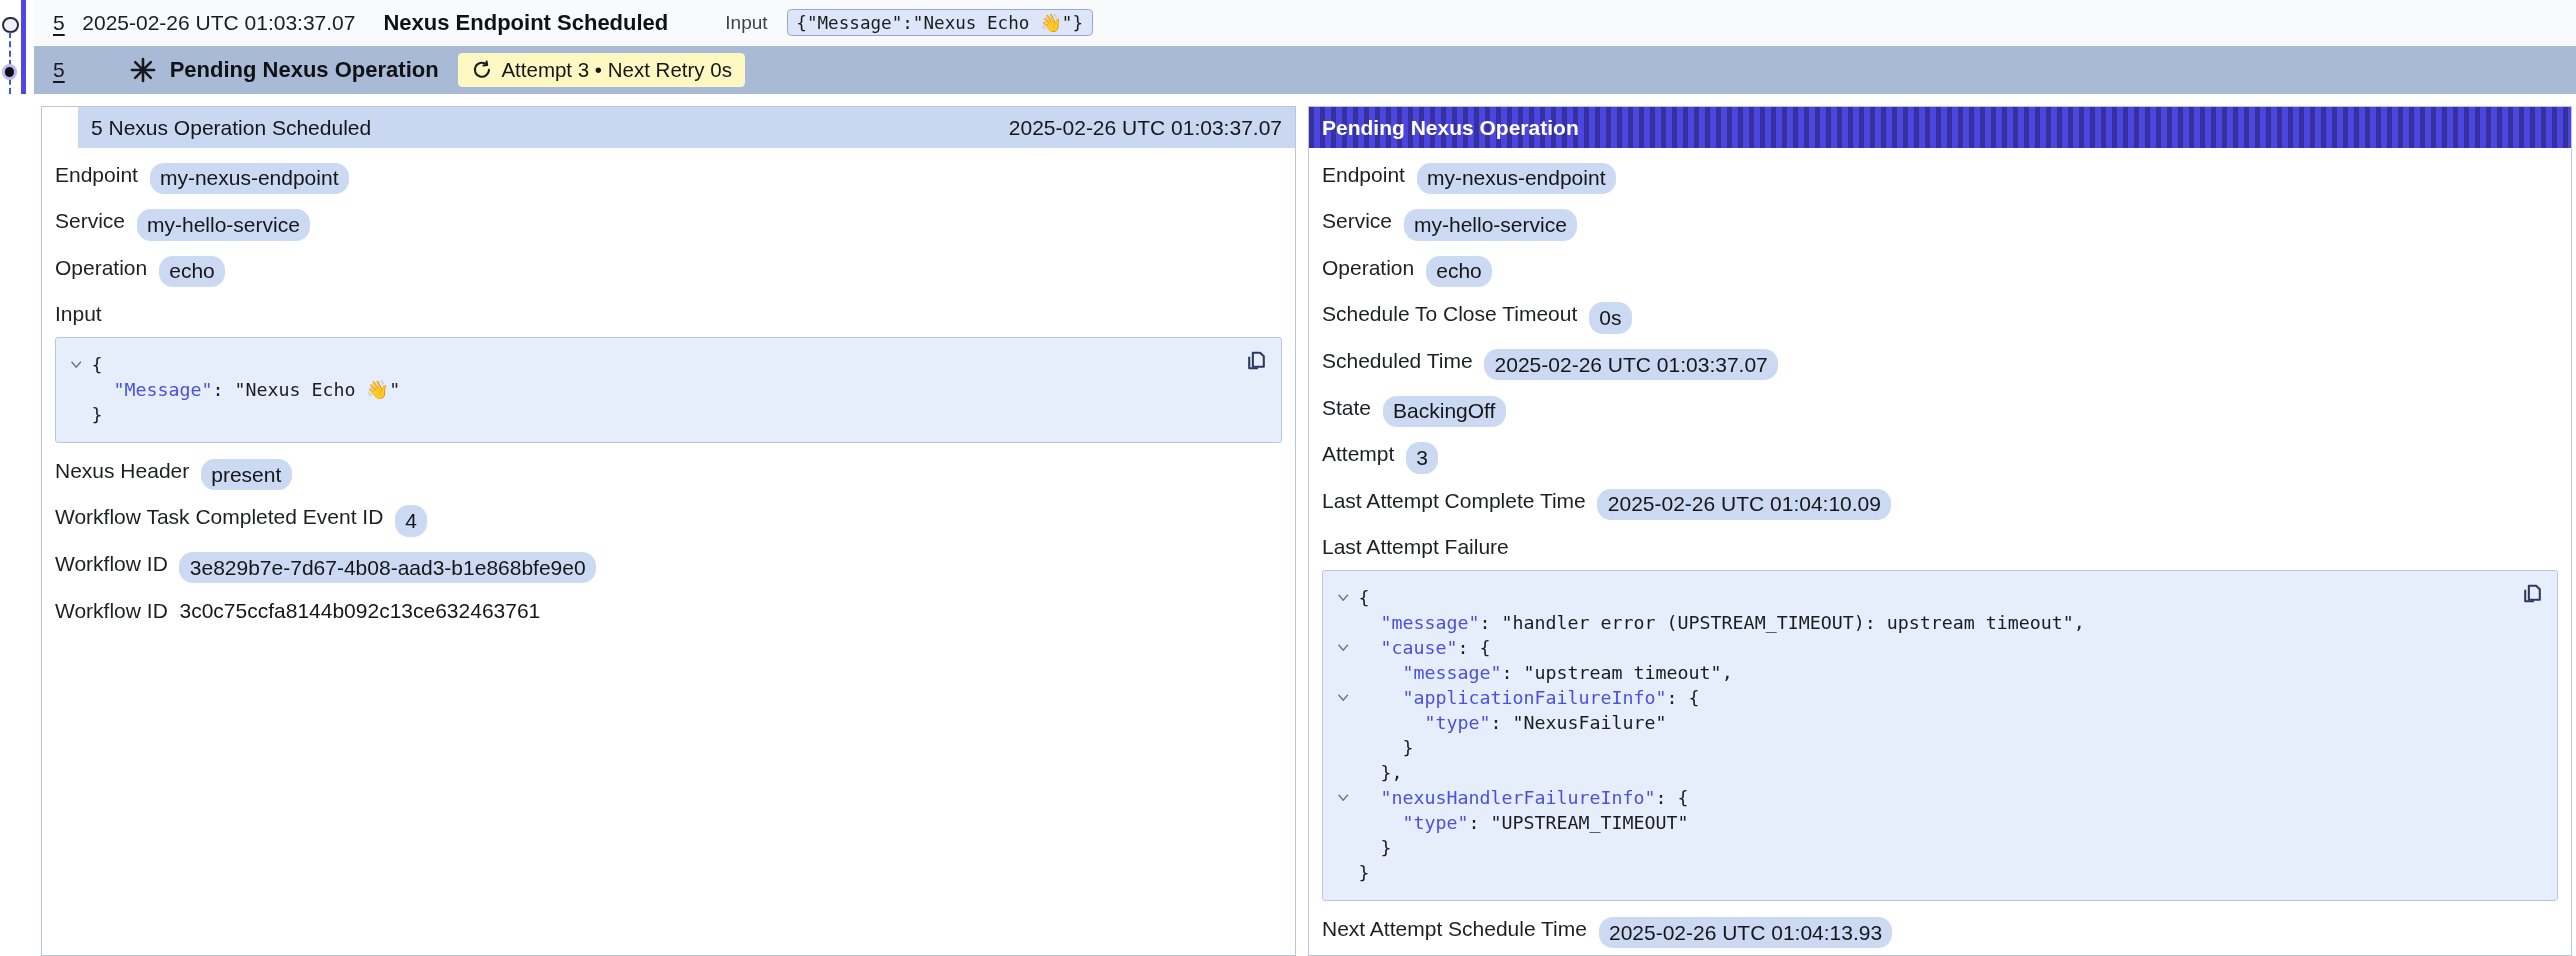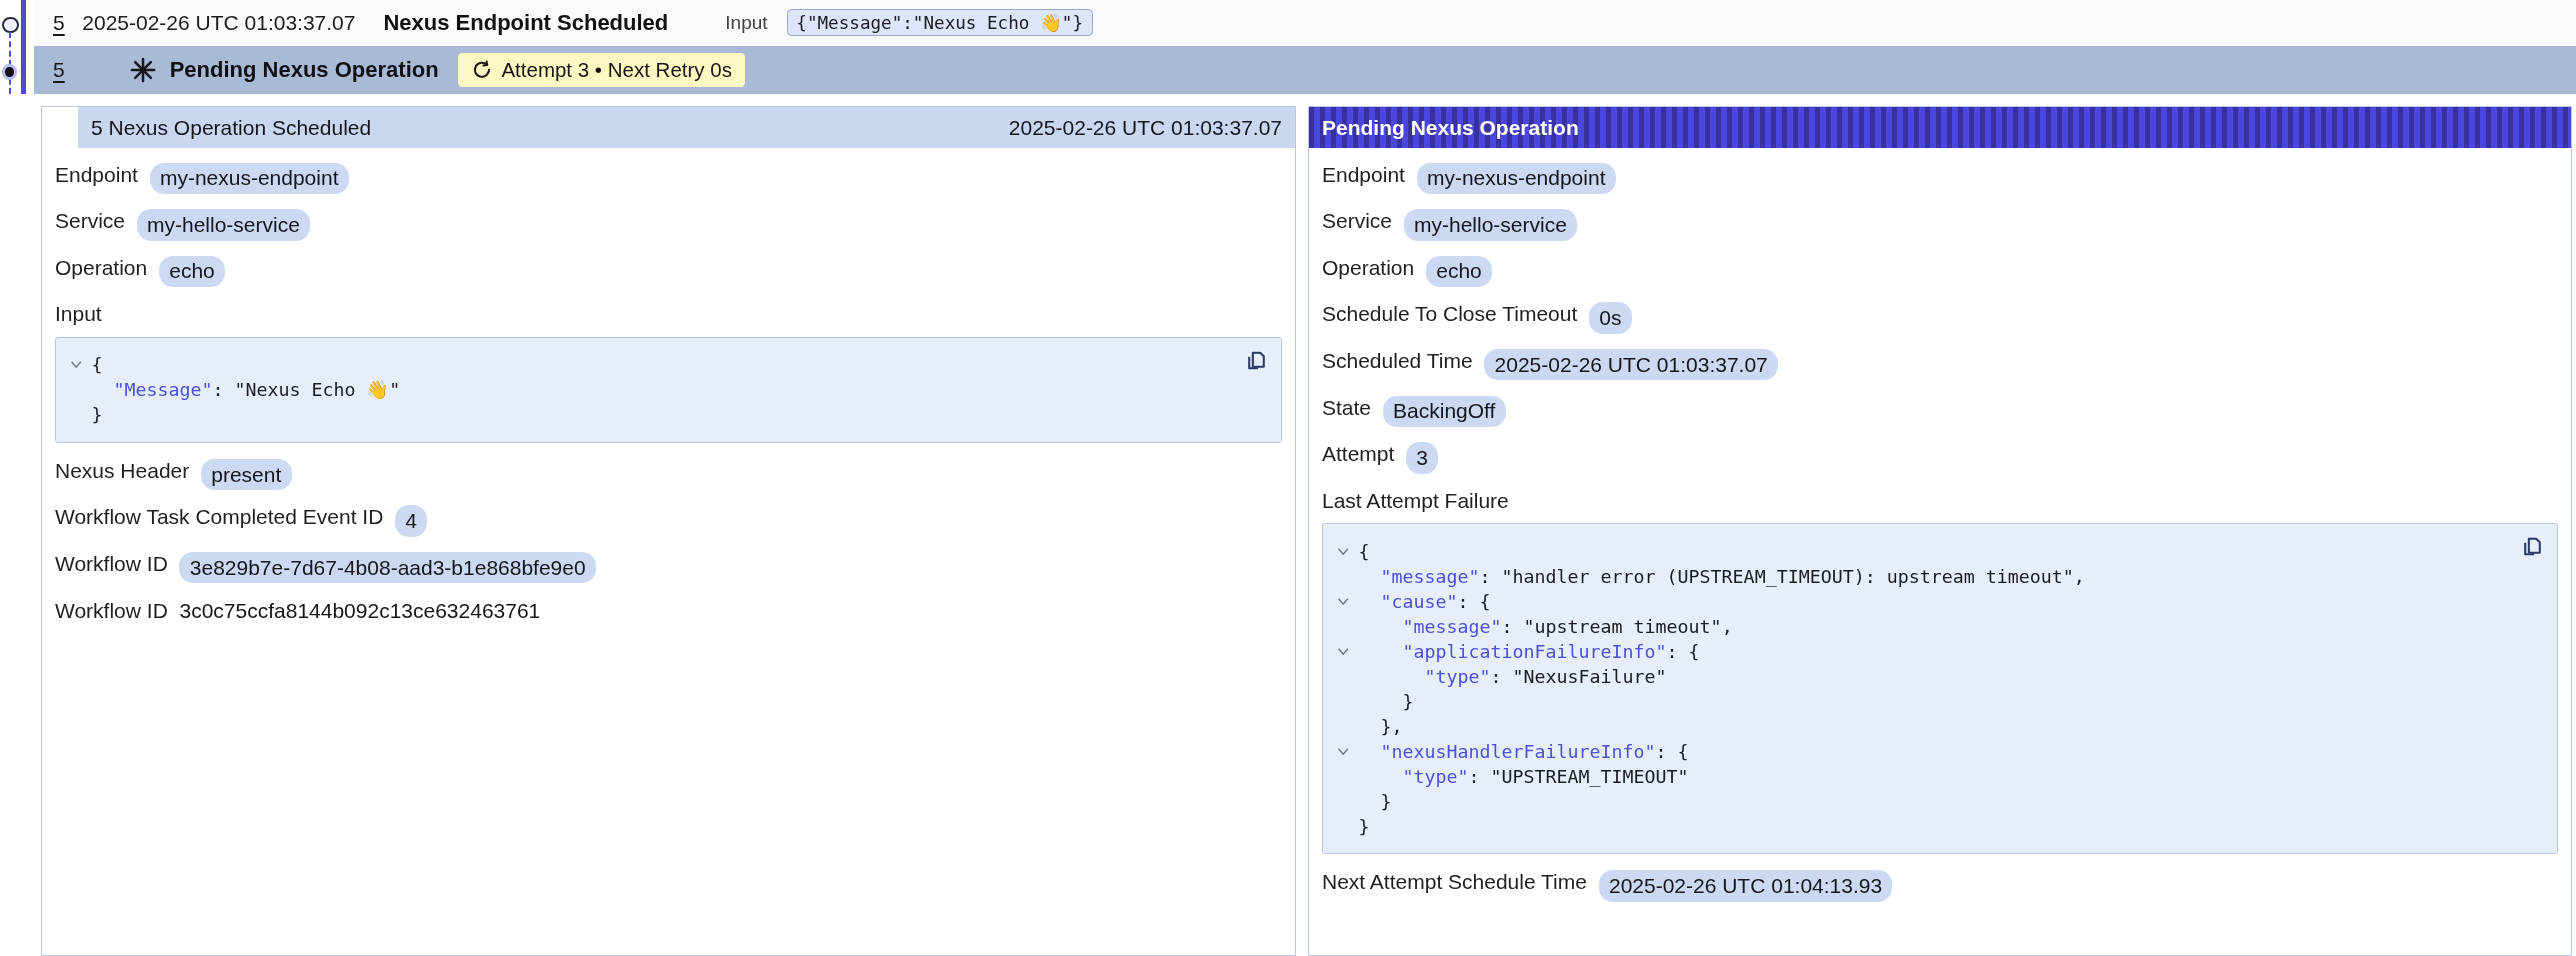--- a/index.html
+++ b/index.html
@@ -211,20 +211,24 @@
           <div class="field-row">
             <span class="field-label">State</span>
             <span class="field-value">BackingOff</span>
           </div>
 
           <div class="field-row">
             <span class="field-label">Attempt</span>
             <span class="field-value">3</span>
           </div>
 
+          <div class="field-row">
+            <span class="field-label">Last Attempt Complete Time</span>
+            <span class="field-value">2025-02-26 UTC 01:04:10.09</span>
+          </div>
         </div>
 
       <div class="section-label">Last Attempt Failure</div>
       <div class="code-block">
         <button class="copy-btn">
           <svg viewBox="0 0 24 24" fill="none" stroke="#2c3a63" stroke-width="2" stroke-linejoin="round">
             <path d="M8.5 4.5 h7 l3.5 3.5 v10 h-10.5 z"></path>
             <path d="M5 8.5 v11 h8.5"></path>
           </svg>
         </button>

